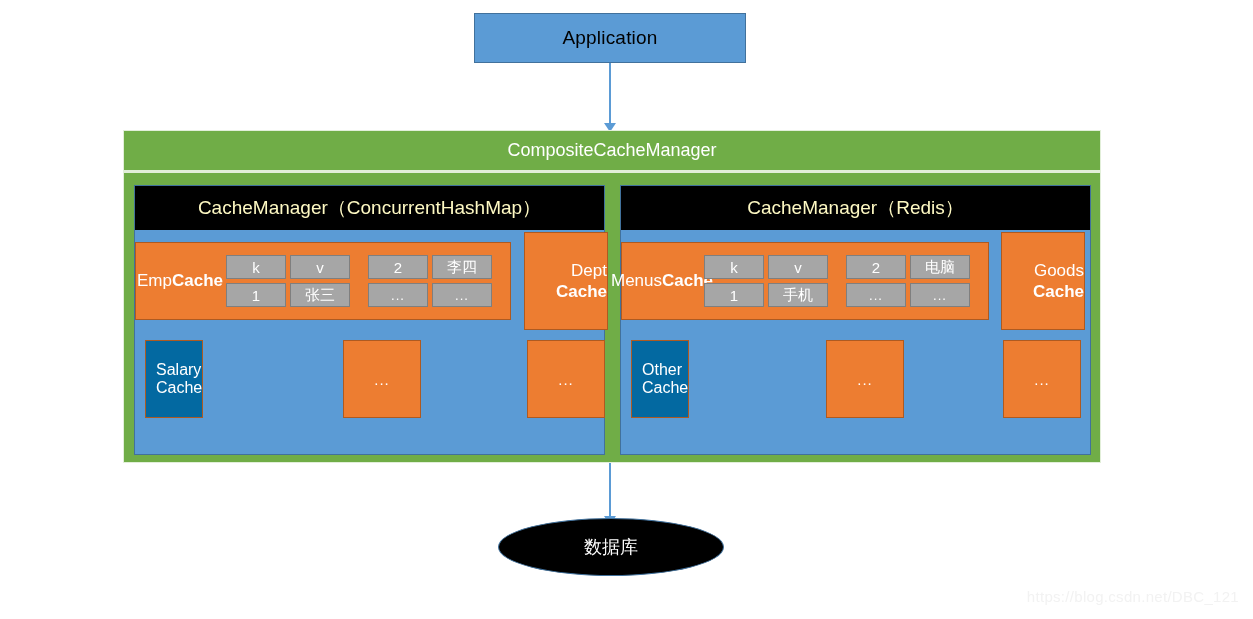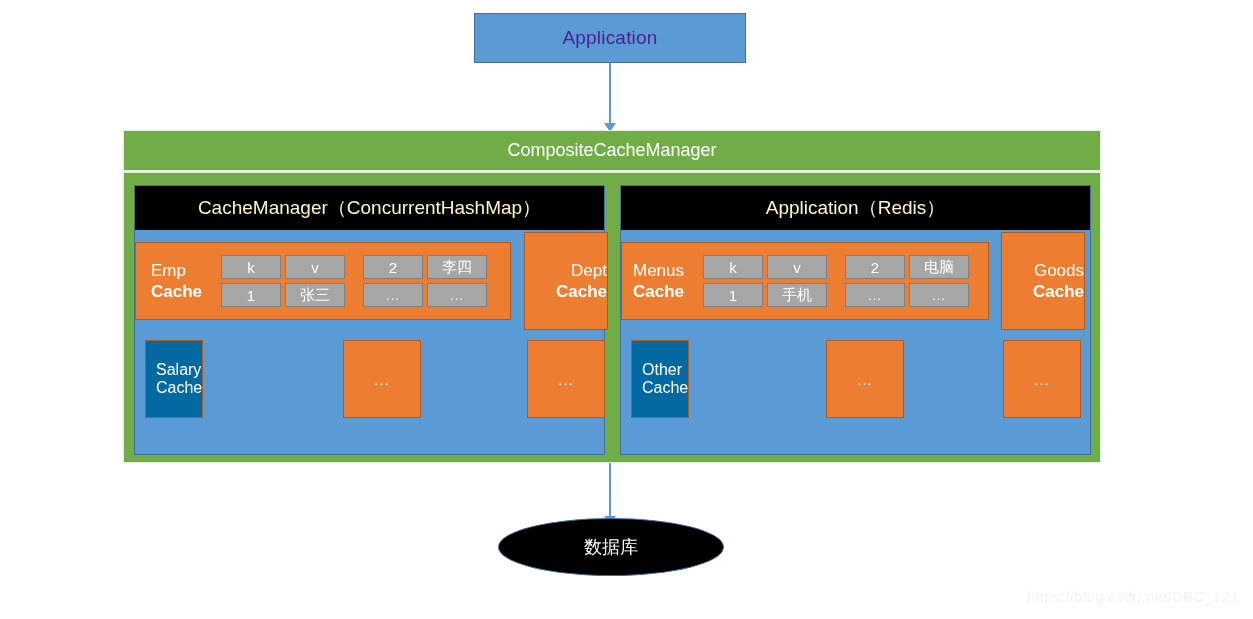--- a/index.html
+++ b/index.html
@@ -23,21 +23,21 @@
     width: 272px;
     height: 50px;
     background: #5b9bd5;
     border: 1px solid #41719c;
     box-sizing: border-box;
     display: flex;
     align-items: center;
     justify-content: center;
   }
   #app-box .label {
-    color: #4c1d95;
+    color: #000000;
     font-size: 19px;
     letter-spacing: .2px;
   }
 
   
   .arrow-line {
     position: absolute;
     width: 2px;
     background: #5b9bd5;
   }
@@ -151,21 +151,21 @@
     height: 78px;
     flex: 0 0 auto;
     display: flex;
     flex-direction: row;
     align-items: center;
     padding-left: 10px;
     box-sizing: border-box;
   }
   .cache-wide .titles {
     display: flex;
-    flex-direction: column;
+    flex-direction: row;
     justify-content: center;
     margin-right: 12px;
     min-width: 58px;
   }
   #emp-cache   { width: 376px; }
   #menus-cache { width: 368px; }
 
   
   .cache-small {
     height: 98px;
@@ -323,21 +323,21 @@
         </div>
         <div class="cache-sq" style="left:208px;">...</div>
         <div class="cache-sq" style="left:392px;">...</div>
       </div>
 
     </div>
   </div>
 
   <div class="manager" id="manager-redis">
     <div class="manager-header">
-      <span class="label">Application（Redis）</span>
+      <span class="label">CacheManager（Redis）</span>
     </div>
     <div class="manager-body">
 
       <div class="cache-row row-top">
 
         <div class="cache-block cache-wide" id="menus-cache">
           <div class="titles">
             <span class="name">Menus</span>
             <span class="sub">Cache</span>
           </div>

